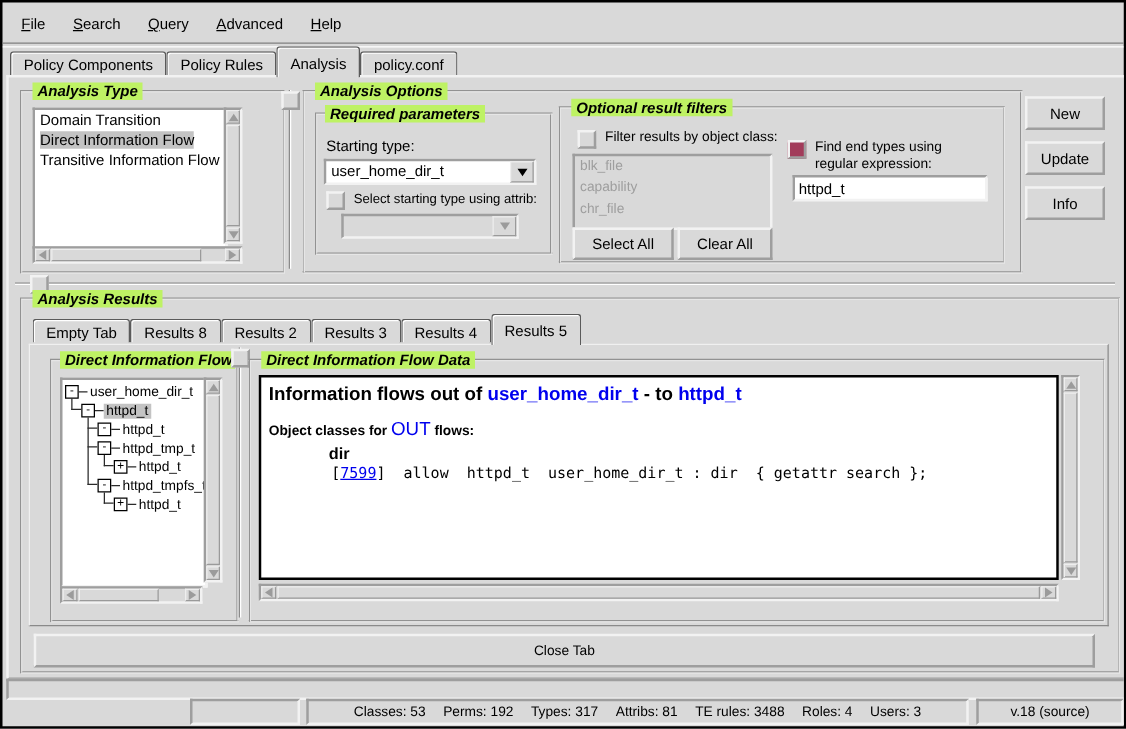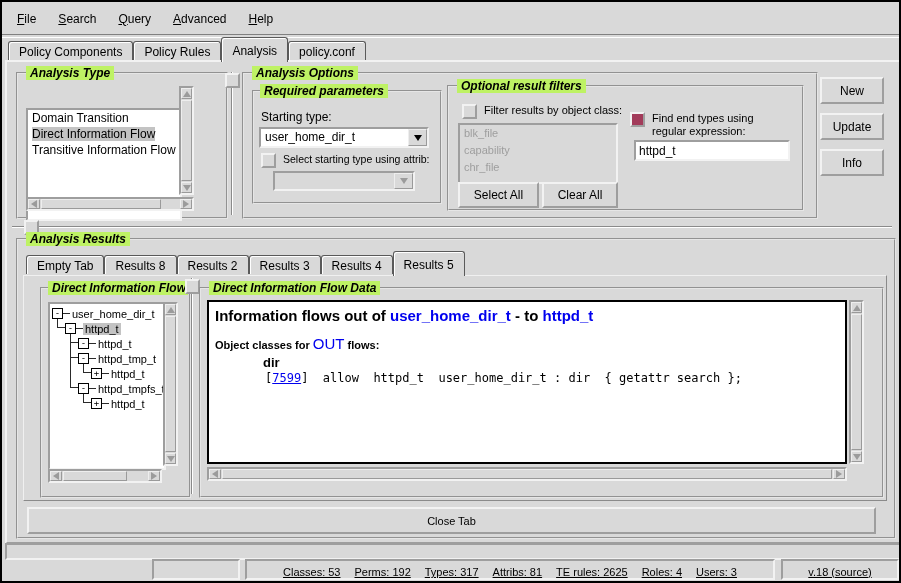--- a/index.html
+++ b/index.html
@@ -76,21 +76,21 @@
   #datatext{background:#fff;border:2px solid #000;overflow:hidden;padding:4px 6px;box-sizing:border-box;}
   .dt-h{font-size:15px;font-weight:bold;line-height:20px;}
   .blue{color:#0000ee;}
   .dt-sub{font-size:11px;font-weight:bold;margin-top:9px;}
   .dt-kw{font-size:15px;font-weight:normal;color:#0000ee;}
   .dt-obj{font-size:13px;font-weight:bold;margin:3px 0 0 48px;}
   .dt-rule{font-family:"DejaVu Sans Mono","Liberation Mono",monospace;font-size:12px;margin:1px 0 0 50px;white-space:pre;}
   .rule-link{color:#0000ee;text-decoration:underline;}
   
   .statbox{position:absolute;top:557px;height:21px;background:#d9d9d9;border:2px inset #f2f2f2;
-    box-sizing:border-box;display:flex;align-items:flex-end;justify-content:center;font-size:11px;gap:14px;white-space:nowrap;text-decoration:underline;}
+    box-sizing:border-box;display:flex;align-items:center;justify-content:center;font-size:11px;gap:14px;white-space:nowrap;}
   .dis-item{color:#9e9e9e;font-size:11px;line-height:17px;padding:0 4px;white-space:nowrap;}
   .lab11{font-size:11px;line-height:13px;}
 </style>
 </head>
 <body>
 
 <div id="window">
 
   <div id="menubar" class="abs">
     <span class="menu-item"><u>F</u>ile</span>
@@ -105,21 +105,21 @@
     <div class="tab">Policy Components</div>
     <div class="tab">Policy Rules</div>
     <div class="tab active">Analysis</div>
     <div class="tab">policy.conf</div>
   </div>
 
   <div class="abs raised" style="left:3px;top:58px;width:895px;height:480px;"></div>
 
   <div class="gbox" style="left:14px;top:70px;width:208px;height:143px;"></div>
   <div class="glabel" style="left:24px;top:64px;">Analysis Type</div>
-  <div class="abs whitefld" style="left:24px;top:84px;width:152px;height:109px;overflow:hidden;margin-top:22px;">
+  <div class="abs whitefld" style="left:24px;top:84px;width:152px;height:109px;overflow:hidden;">
     <div class="lbitem"><span>Domain Transition</span></div>
     <div class="lbitem"><span class="sel">Direct Information Flow</span></div>
     <div class="lbitem"><span>Transitive Information Flow</span></div>
   </div>
   <div class="abs vscroll" style="left:177px;top:84px;width:15px;height:109px;">
     <div class="sbb">
         <div class="tri-u"></div>
       </div>
     <div class="vthumb"></div>
     <div class="sbb">
@@ -306,21 +306,21 @@
   <div class="abs btn" style="left:25px;top:505px;width:845px;height:23px;font-size:11px;">Close Tab</div>
 
   <div class="abs sunken" style="left:3px;top:541px;width:894px;height:13px;"></div>
 
   <div class="statbox" style="left:150px;width:88px;"></div>
   <div class="statbox" style="left:243px;width:530px;">
     <span>Classes: 53</span>
     <span>Perms: 192</span>
     <span>Types: 317</span>
     <span>Attribs: 81</span>
-    <span>TE rules: 2625</span>
+    <span>TE rules: 3488</span>
     <span>Roles: 4</span>
     <span>Users: 3</span>
   </div>
   <div class="statbox" style="left:779px;width:118px;">
     <span>v.18 (source)</span>
   </div>
 
 </div>
 
 </body></html>

